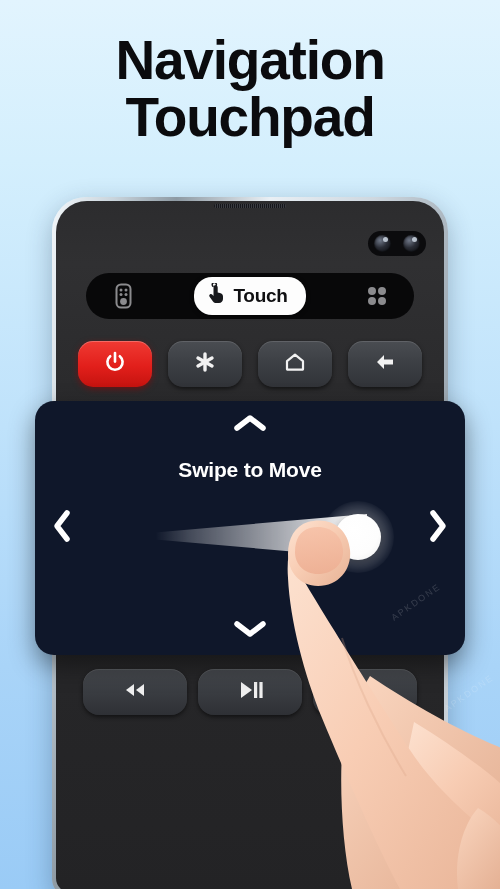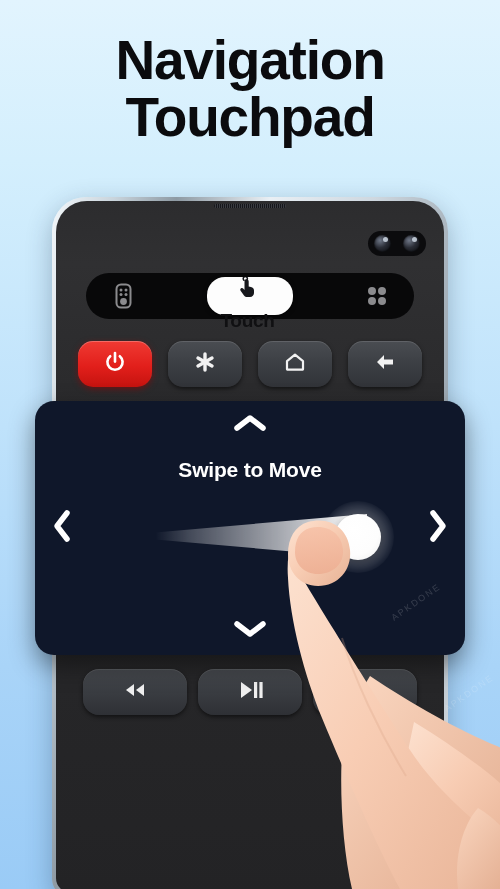--- a/index.html
+++ b/index.html
@@ -32,21 +32,21 @@
       background:radial-gradient(circle at 36% 32%,#6e7686 0%,#2a2d36 46%,#08090c 100%);
       box-shadow:inset 0 0 2px #000; }
   .lens::after{ content:""; display:block; width:5px; height:5px; border-radius:50%; background:#cfd8e4;
       margin:2px 0 0 9px; opacity:.85; }
 
   
   .topbar{ position:absolute; top:72px; left:30px; right:30px; height:46px; border-radius:23px;
       background:#080809; display:flex; align-items:center; justify-content:space-between; padding:0 22px; }
   .tb-icon{ width:30px; height:30px; display:flex; align-items:center; justify-content:center; }
   .touch-pill{ height:38px; padding:0 18px 0 13px; border-radius:18px; background:#fdfdfd;
-      display:flex; align-items:center; gap:7px; box-shadow:0 1px 4px rgba(0,0,0,.5);flex-direction:column; }
+      display:flex; align-items:center; gap:7px; box-shadow:0 1px 4px rgba(0,0,0,.5); }
   .touch-pill span{ color:#101012; font-size:19px; font-weight:bold; letter-spacing:-.3px; }
 
   
   .btn-row{ position:absolute; top:140px; left:22px; right:22px; display:flex; justify-content:space-between; }
   .rbtn{ width:74px; height:46px; border-radius:15px;
       background:linear-gradient(180deg,#4a4d52 0%,#3c3f44 48%,#313338 100%);
       box-shadow:0 2px 4px rgba(0,0,0,.55), inset 0 1px 0 rgba(255,255,255,.12);
       display:flex; align-items:center; justify-content:center; }
   .rbtn.power{ background:linear-gradient(180deg,#ef3a33 0%,#e21f1b 55%,#c5130f 100%);
       box-shadow:0 2px 6px rgba(160,0,0,.55), inset 0 1px 0 rgba(255,255,255,.25); }

